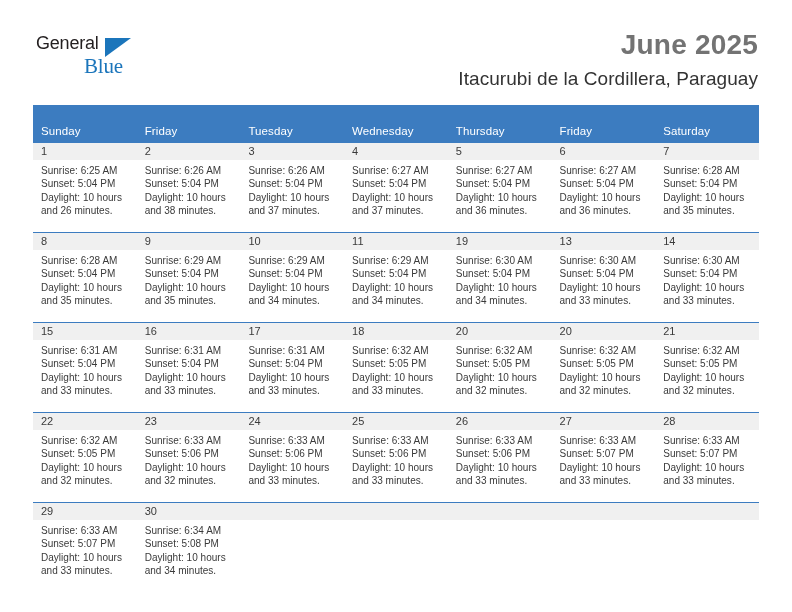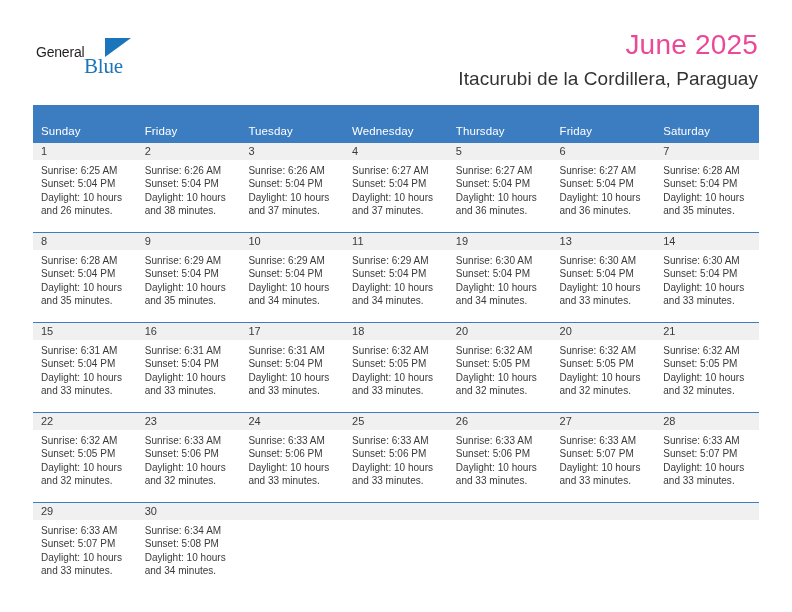--- a/index.html
+++ b/index.html
@@ -28,25 +28,24 @@
   .logo {
     position: absolute;
     left: 36px;
     top: 33px;
     width: 200px;
     height: 52px;
   }
   .logo-general {
     position: absolute;
     left: 0; top: 0;
-    font-size: 14px;
+    font-size: 18px;
     letter-spacing: -0.2px;
     color: #231f20;
     font-family: "Liberation Sans", sans-serif;
-    margin-top: 11px;
   }
   .logo-tri {
     position: absolute;
     left: 69px;
     top: 5px;
     width: 0; height: 0;
     border-left: 26px solid #1b75bb;
     border-bottom: 19px solid transparent;
   }
   .logo-blue {
@@ -59,22 +58,22 @@
     font-family: Liberation Serif, serif;
   }
   .title-block {
     position: absolute;
     right: 34px;
     top: 28px;
     text-align: right;
   }
   .month-title {
     font-size: 28px;
-    color: #ec4899;
-    font-weight: normal;
+    color: #737373;
+    font-weight: bold;
     line-height: 34px;
     letter-spacing: 0.2px;
   }
   .location {
     font-size: 19px;
     color: #333333;
     line-height: 20px;
     margin-top: 7px;
     letter-spacing: 0.05px;
   }

